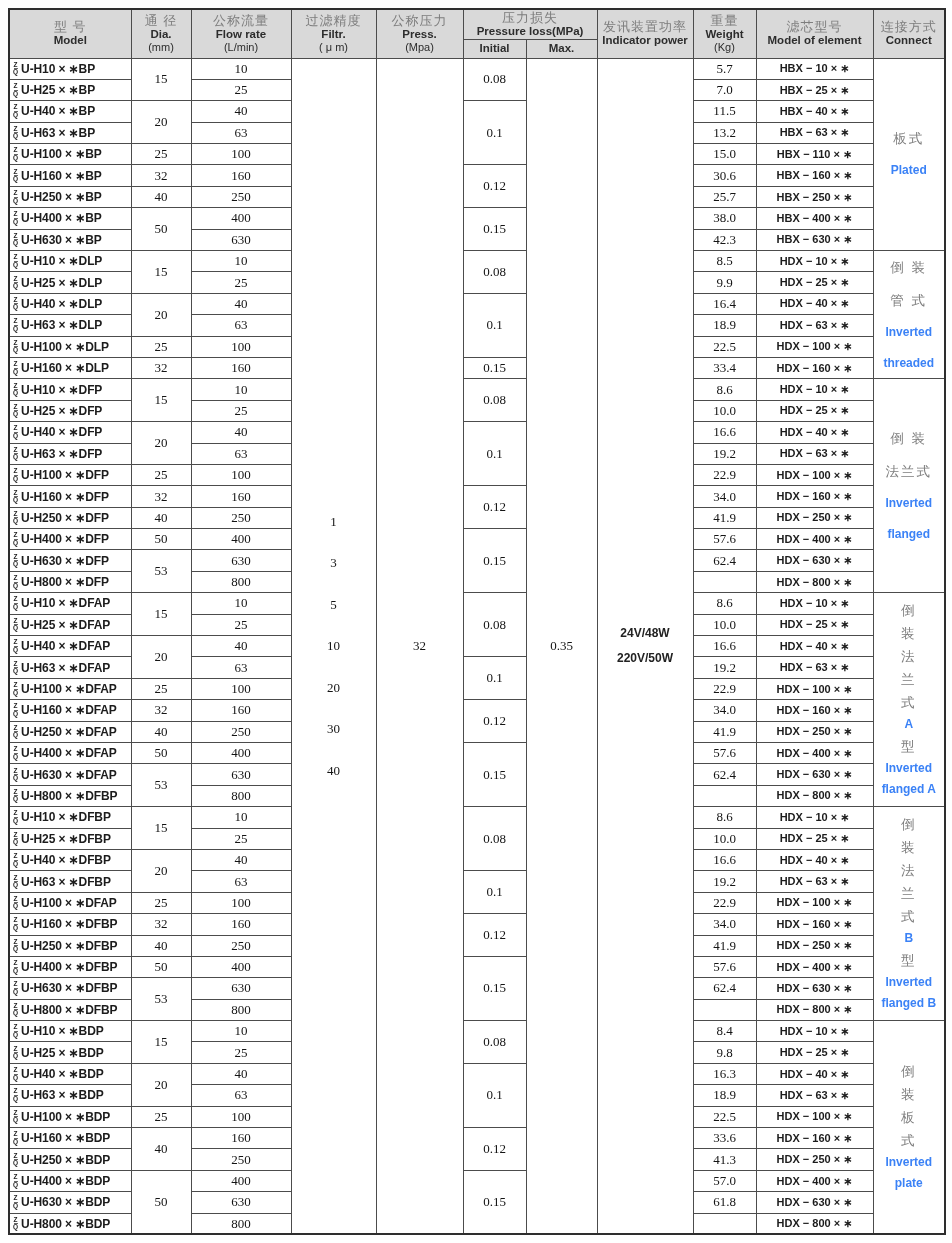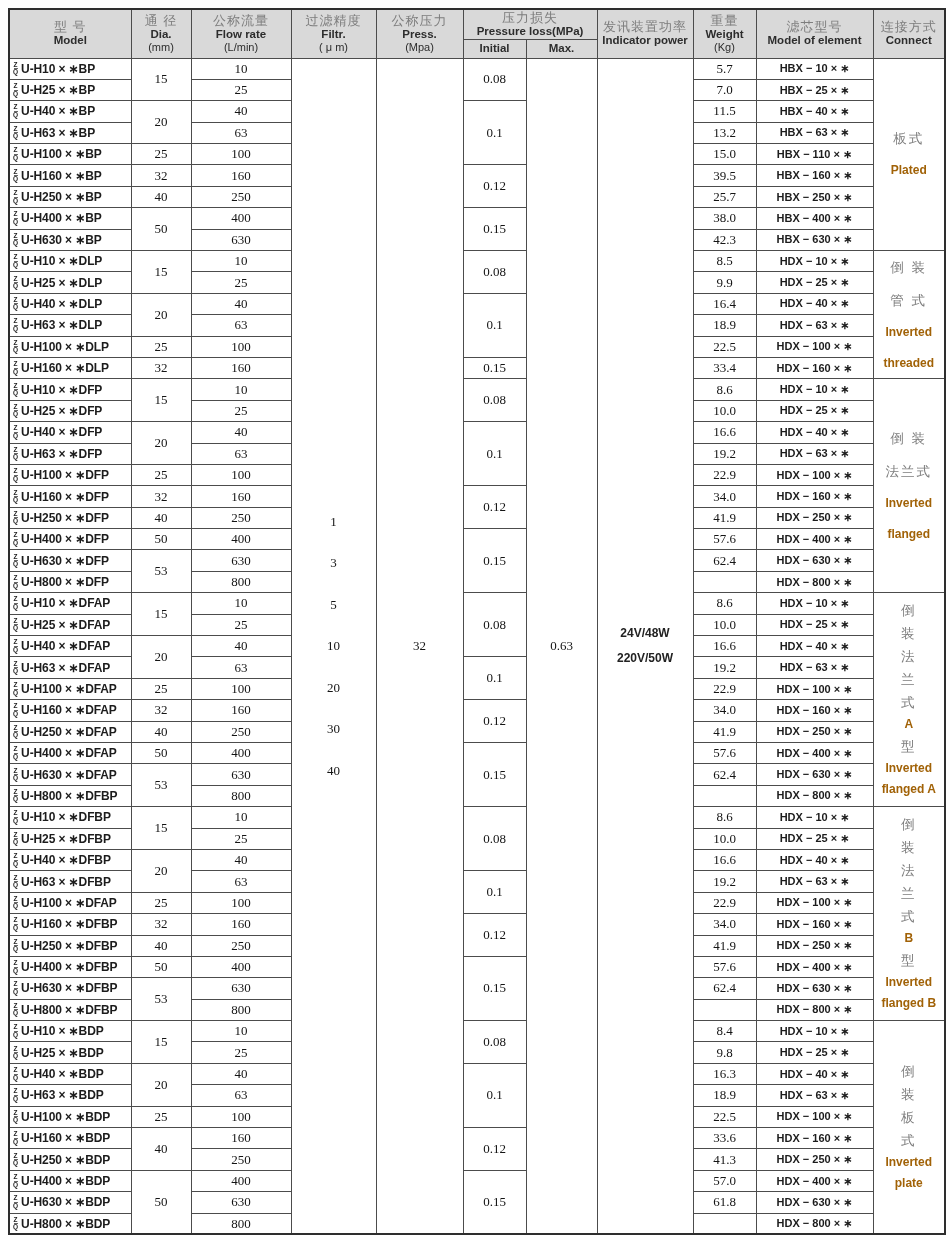--- a/index.html
+++ b/index.html
@@ -18,21 +18,21 @@
   .model-cell{text-align:left;white-space:nowrap;}
   .model-wrap{display:flex;align-items:center;padding-left:3px;}
   .zq{display:inline-flex;flex-direction:column;align-items:center;font-size:6.5px;line-height:6.5px;font-weight:700;color:#222;margin-right:3px;}
   .zq .zq-top{border-bottom:0.5px solid #666;}
   .mtext{font-size:12px;font-weight:700;color:#1c1c1c;letter-spacing:-0.1px;}
   .elem-cell{font-size:11px;font-weight:700;color:#1c1c1c;white-space:nowrap;}
   .filtr-cell .filtr-val{line-height:41.4px;}
   .indicator-cell div{line-height:25px;font-size:12px;font-weight:700;color:#222;}
   .connect-wrap{display:flex;flex-direction:column;justify-content:center;align-items:center;height:100%;}
   .connect-wrap .zh{font-size:13.5px;line-height:23px;letter-spacing:2px;}
-  .connect-wrap .en{color:#a16207;font-size:12px;font-weight:700;line-height:21px;letter-spacing:0;}
+  .connect-wrap .en{color:#3b82f6;font-size:12px;font-weight:700;line-height:21px;letter-spacing:0;}
   .weight-cell,.dia-cell,.flow-cell,.initial-cell,.max-cell,.press-cell{white-space:nowrap;}
 </style>
 </head>
 <body>
 
 <div class="page">
   <table>
     <colgroup>
       <col style="width:122px">
         <col style="width:60px">
@@ -120,21 +120,21 @@
             <div class="filtr-val num">1</div>
             <div class="filtr-val num">3</div>
             <div class="filtr-val num">5</div>
             <div class="filtr-val num">10</div>
             <div class="filtr-val num">20</div>
             <div class="filtr-val num">30</div>
             <div class="filtr-val num">40</div>
           </td>
           <td class="press-cell num" rowspan="55">32</td>
           <td class="initial-cell num" rowspan="2">0.08</td>
-          <td class="max-cell num" rowspan="55">0.63</td>
+          <td class="max-cell num" rowspan="55">0.35</td>
           <td class="indicator-cell" rowspan="55">
             <div>24V/48W</div>
             <div>220V/50W</div>
           </td>
           <td class="weight-cell num">5.7</td>
           <td class="elem-cell">HBX − 10 × ∗</td>
           <td class="connect-cell" rowspan="9">
             <div class="connect-wrap" style="row-gap: 10px;">
               <div class="connect-line zh">板式</div>
               <div class="connect-line en">Plated</div>
@@ -206,21 +206,21 @@
               <span class="zq">
                 <span class="zq-top">Z</span>
                 <span>Q</span>
               </span>
               <span class="mtext">U-H160 × ∗BP</span>
             </div>
           </td>
           <td class="dia-cell num">32</td>
           <td class="flow-cell num">160</td>
           <td class="initial-cell num" rowspan="2">0.12</td>
-          <td class="weight-cell num">39.5</td>
+          <td class="weight-cell num">30.6</td>
           <td class="elem-cell">HBX − 160 × ∗</td>
         </tr>
         <tr>
           <td class="model-cell">
             <div class="model-wrap">
               <span class="zq">
                 <span class="zq-top">Z</span>
                 <span>Q</span>
               </span>
               <span class="mtext">U-H250 × ∗BP</span>

